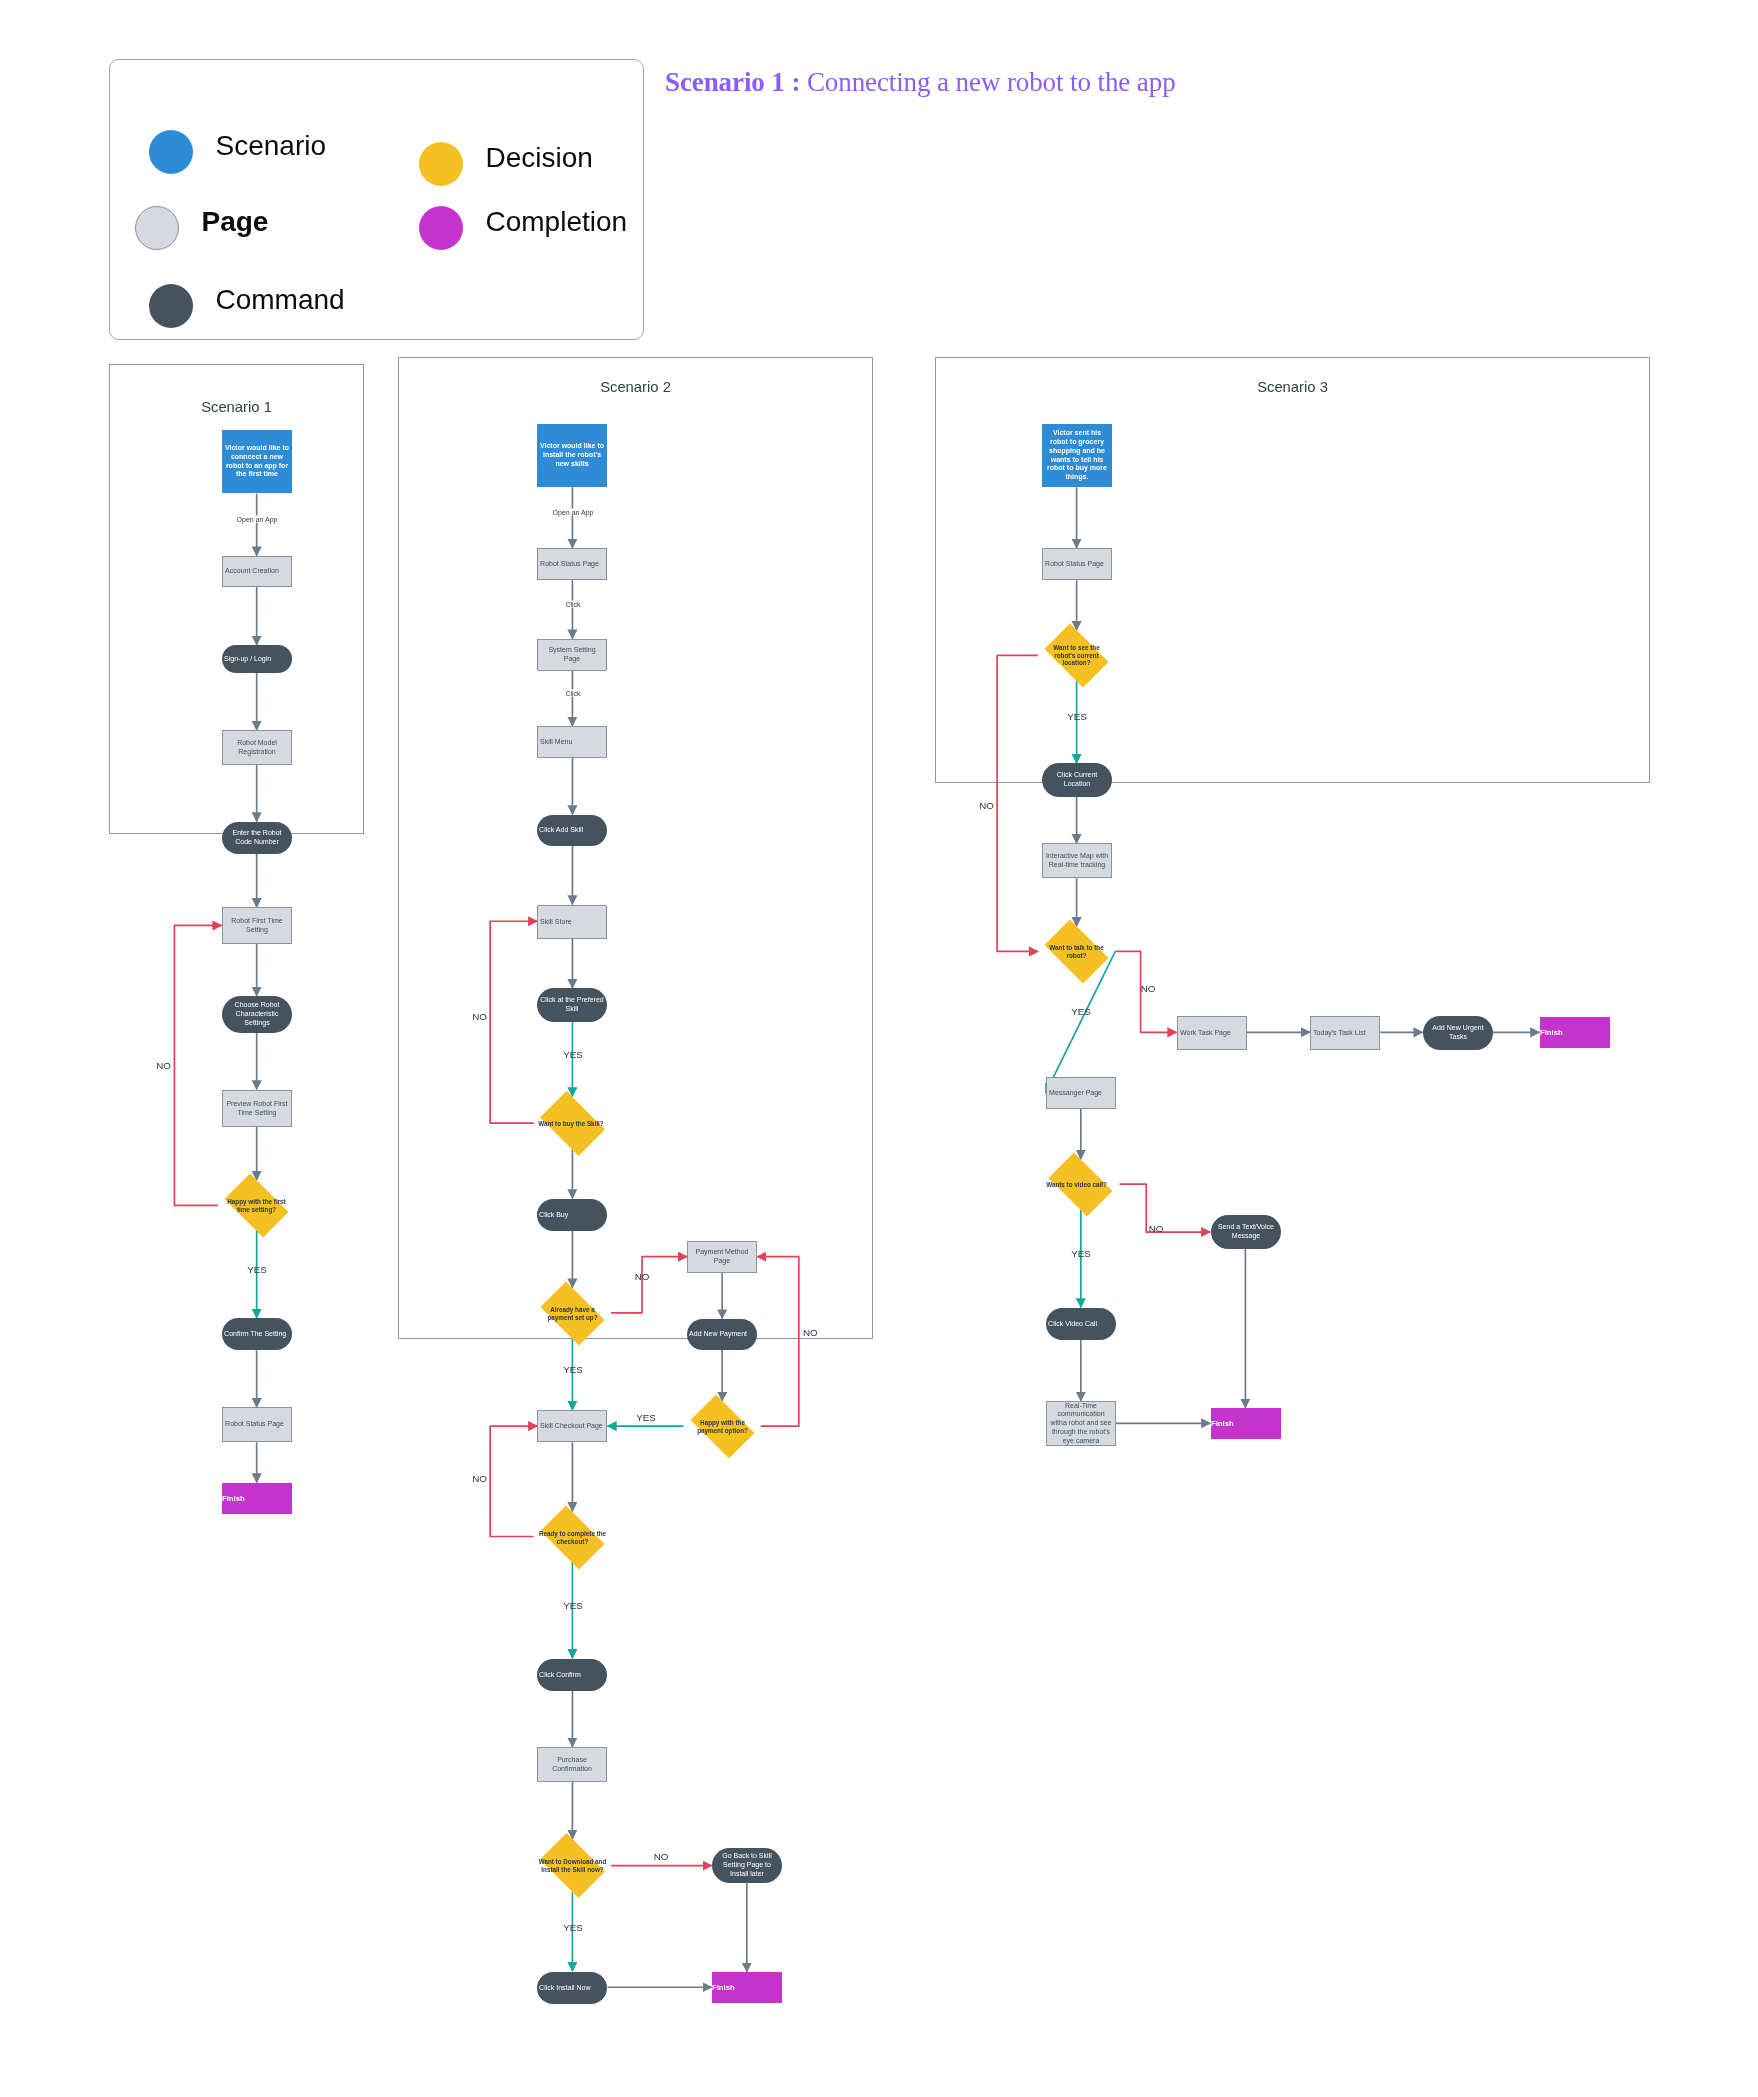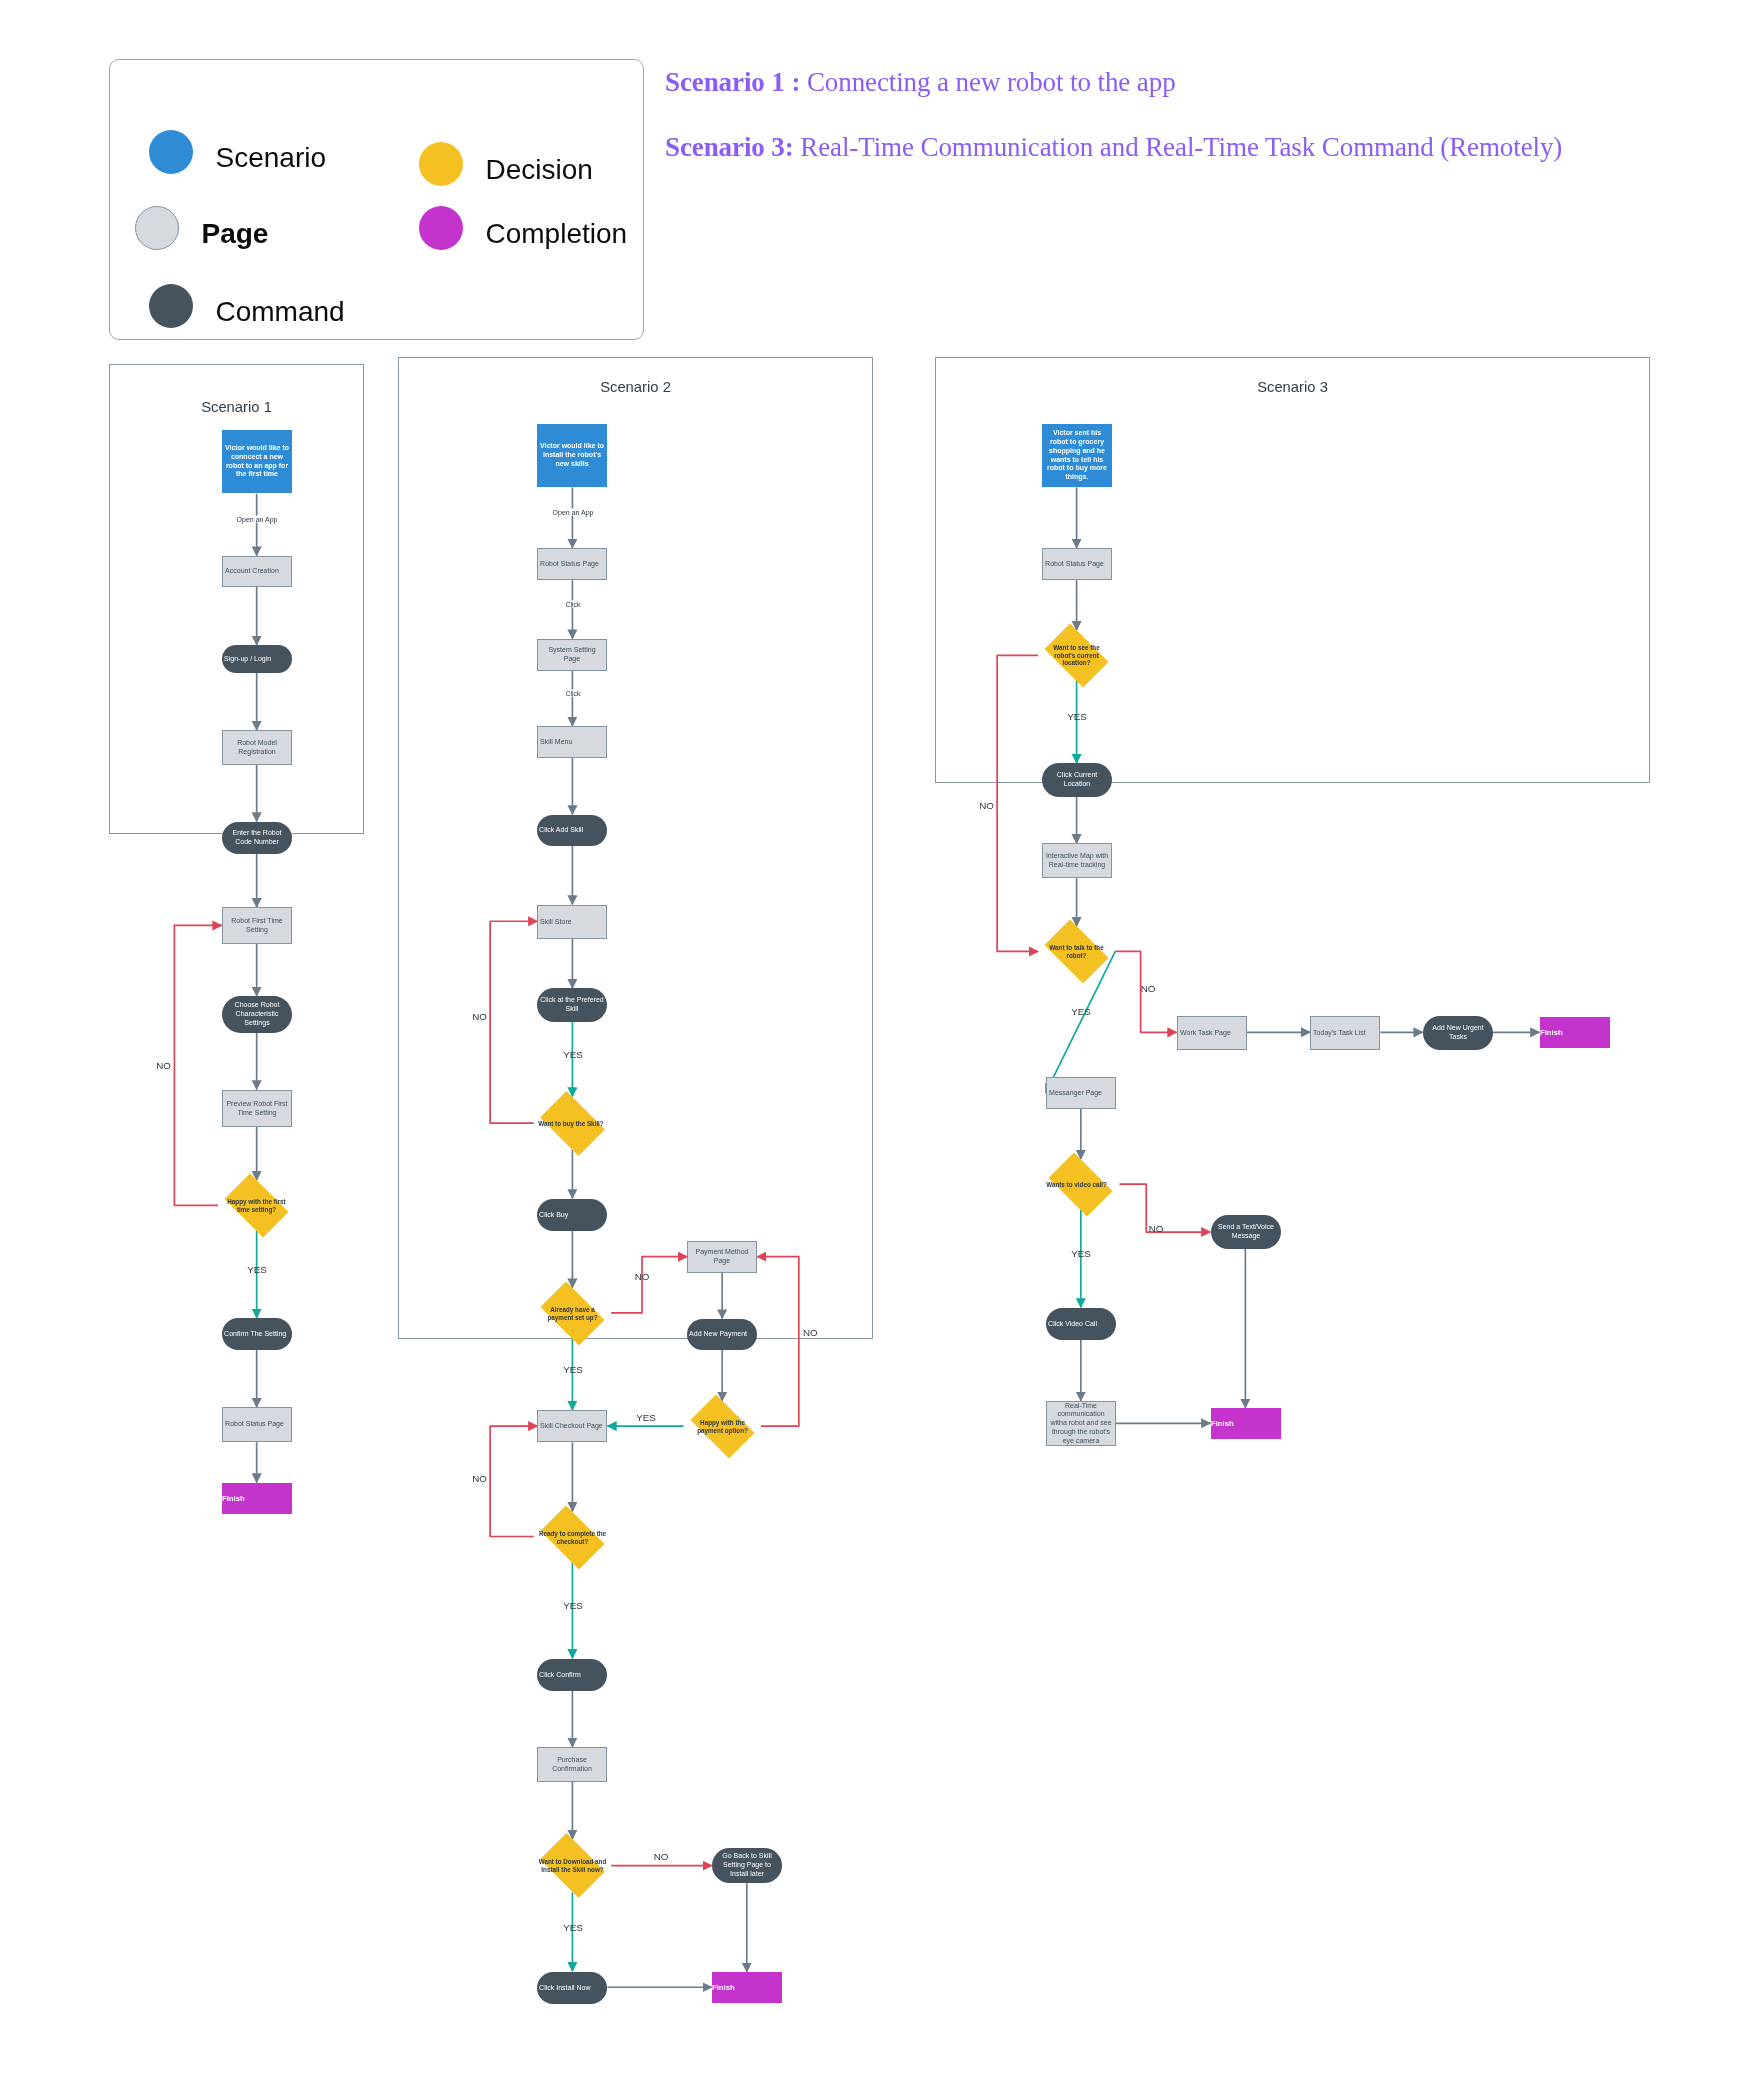--- a/index.html
+++ b/index.html
@@ -1,21 +1,21 @@
 <!DOCTYPE html>
 <html style="font-size:11.3px"><head>
 <meta charset="utf-8">
 <style>
   html,body{margin:0;padding:0;background:#ffffff;}
   body{width:1758px;height:2097px;position:relative;font-family:"Liberation Sans",sans-serif;color:#3d4f5c;}
 
   
   #legend{position:absolute;left:109px;top:59px;width:535px;height:281px;
           border:1.4px solid #9aa7b2;border-radius:9.8px;background:#fff;box-sizing:border-box;}
-  .legend-row{position:absolute;display:flex;align-items:flex-end;}
+  .legend-row{position:absolute;display:flex;align-items:flex-start;}
   .legend-dot{width:44px;height:44px;border-radius:50%;flex:0 0 auto;}
   .legend-label{margin-left:22.5px;font-size:28px;color:#0c0c0c;white-space:nowrap;}
   .lg-c0{left:39px;top:70px;} .lg-c1{left:25px;top:146px;font-weight:bold;} .lg-c2{left:39px;top:224px;}
   .lg-d0{left:309px;top:82px;} .lg-d1{left:309px;top:146px;}
 
   
   #descriptions{position:absolute;left:665px;top:67px;width:985px;}
   .desc-line{font-size:27px;color:#8b5cf6;margin-bottom:34px;white-space:nowrap;letter-spacing:-0.1px;font-family:Liberation Serif, serif;}
   .desc-line b{font-weight:bold;}
 
@@ -68,21 +68,20 @@
     <div class="legend-label">Decision</div>
   </div>
   <div class="legend-row lg-d1">
     <div class="legend-dot" style="background:#c433cc;"></div>
     <div class="legend-label">Completion</div>
   </div>
 </div>
 
 <div id="descriptions">
   <div class="desc-line"><b>Scenario 1 :</b><span> Connecting a new robot to the app</span></div>
-  <div class="desc-line"><b>Scenario 3:</b><span> Real-Time Communication and Real-Time Task Command (Remotely)</span></div>
 </div>
 
 <div class="panel" id="panel1">
   <div class="panel-title">Scenario 1</div>
 </div>
 <div class="panel" id="panel2">
   <div class="panel-title">Scenario 2</div>
 </div>
 <div class="panel" id="panel3">
   <div class="panel-title">Scenario 3</div>

